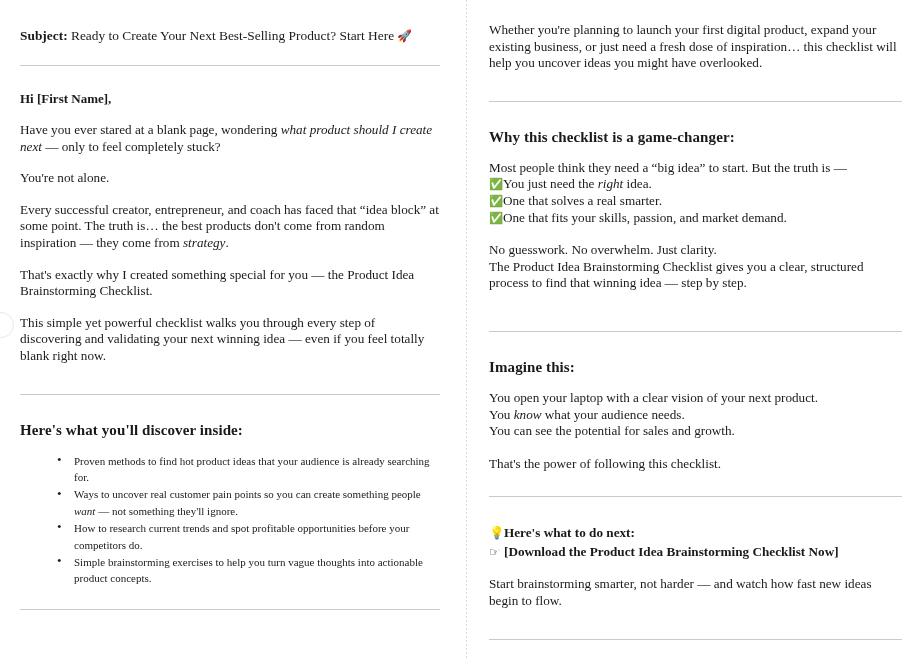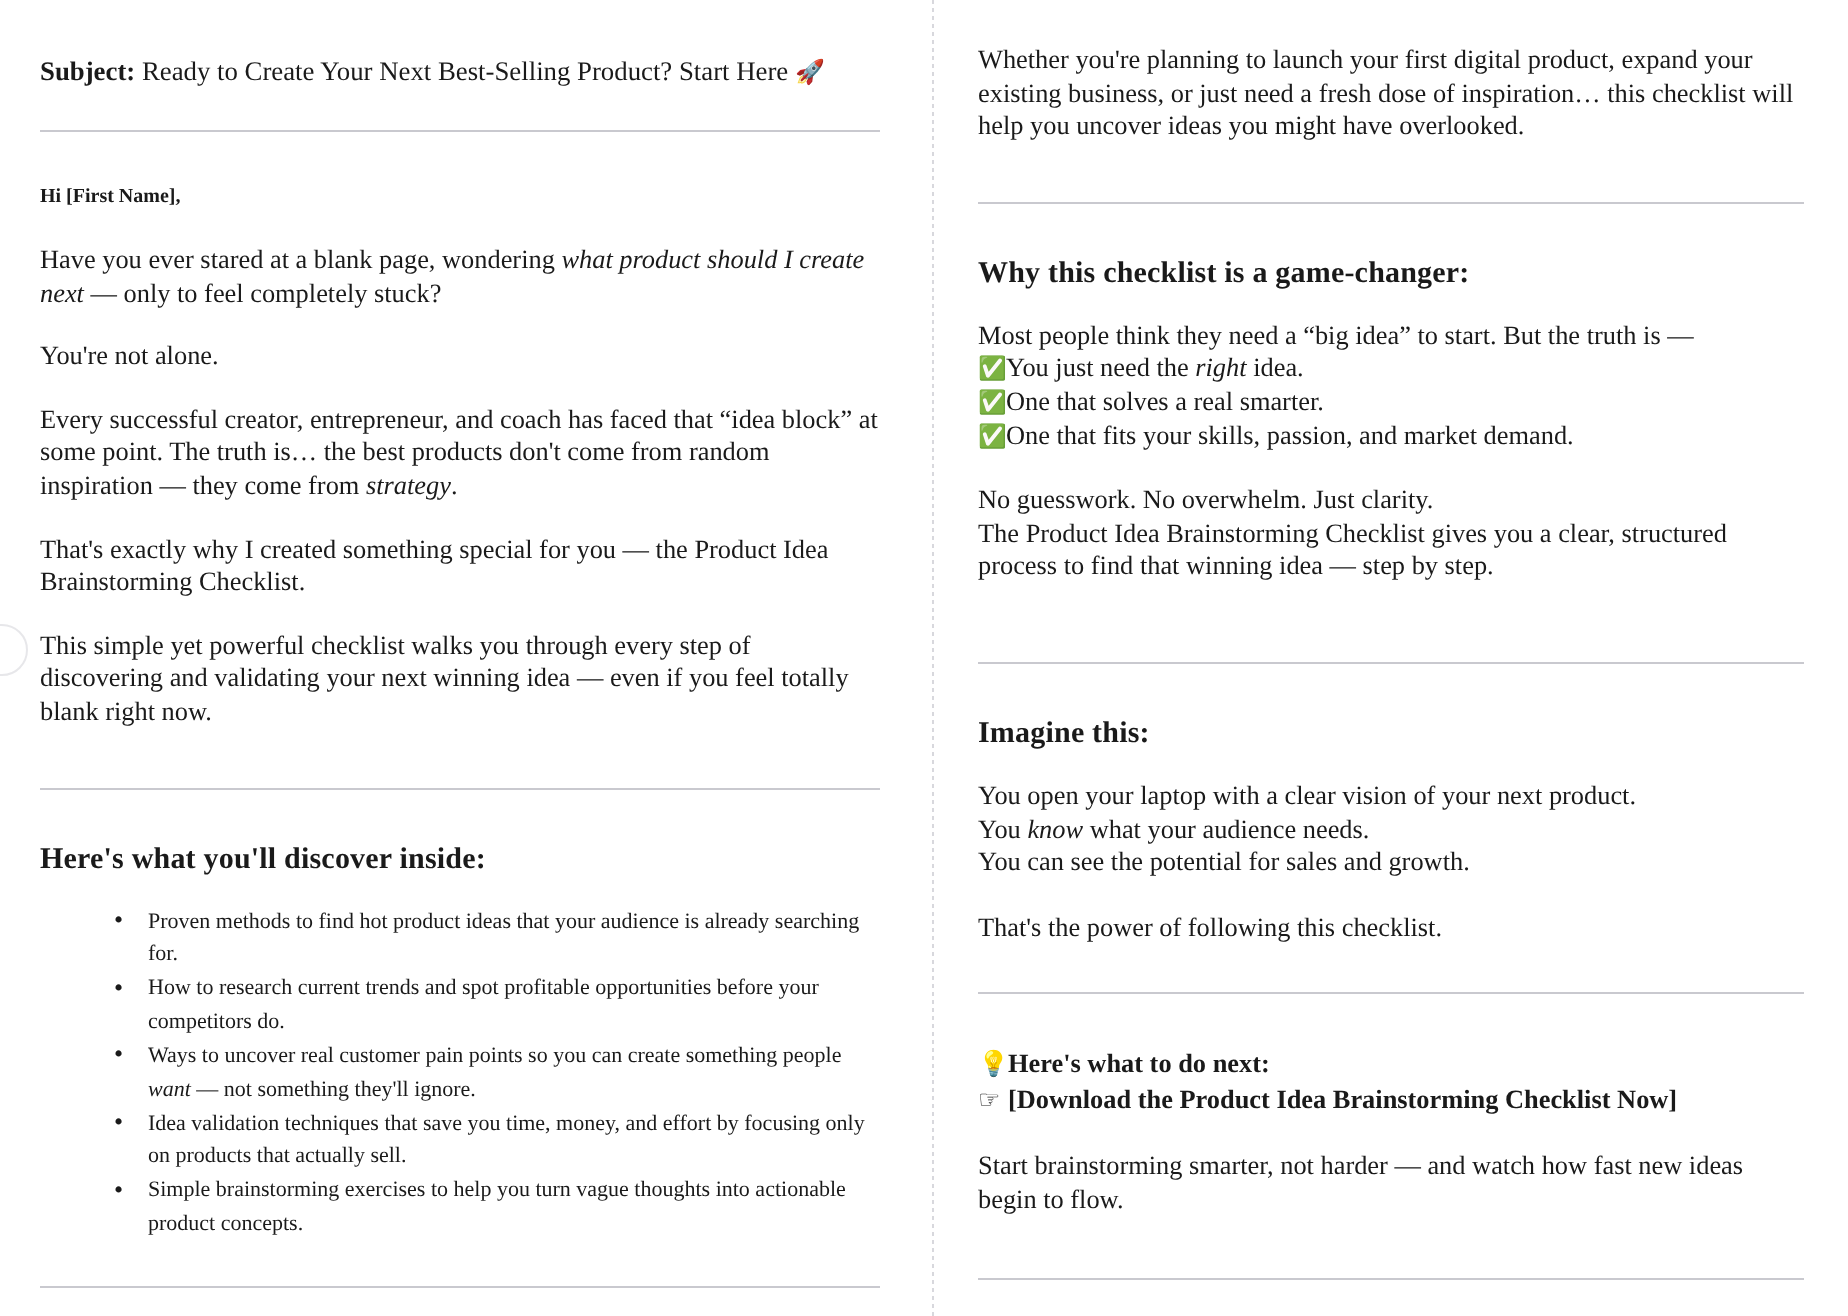--- a/index.html
+++ b/index.html
@@ -82,21 +82,21 @@
 
   h3.heading {
     font-size: 15px;
     line-height: 18px;
     font-weight: bold;
     margin: 0 0 14px 0;
     letter-spacing: 0.1px;
   }
 
   .greeting {
-    font-size: 10px;
+    font-size: 13px;
     line-height: 17px;
     font-weight: bold;
     margin: 0 0 15px 0;
   }
 
   hr.rule {
     border: 0;
     border-top: 1px solid #c9c9cf;
     margin: 0;
     height: 1px;
@@ -195,23 +195,22 @@
     <p class="para"><span>This simple yet powerful checklist walks you through </span><b>every step of discovering and validating your next winning idea</b><span> — even if you feel totally blank right now.</span></p>
 
     <div class="sp-14"></div>
     <hr class="rule">
     <div class="sp-26"></div>
 
     <h3 class="heading">Here's what you'll discover inside:</h3>
 
     <ul class="bullets">
       <li><b>Proven methods to find hot product ideas</b><span> that your audience is already searching for.</span></li>
+      <li><b>Ways to uncover real customer pain points</b><span> so you can create something people </span><em>want</em><span> — not something they'll ignore.</span></li>
       <li><b>How to research current trends</b><span> and spot profitable opportunities before your competitors do.</span></li>
-      <li><b>Ways to uncover real customer pain points</b><span> so you can create something people </span><em>want</em><span> — not something they'll ignore.</span></li>
-      <li><b>Idea validation techniques</b><span> that save you time, money, and effort by focusing only on products that actually sell.</span></li>
       <li><b>Simple brainstorming exercises</b><span> to help you turn vague thoughts into actionable product concepts.</span></li>
     </ul>
 
     <div class="sp-22"></div>
     <hr class="rule">
     <div class="sp-26"></div>
 
   </div>
 
   <div class="col col-right">

